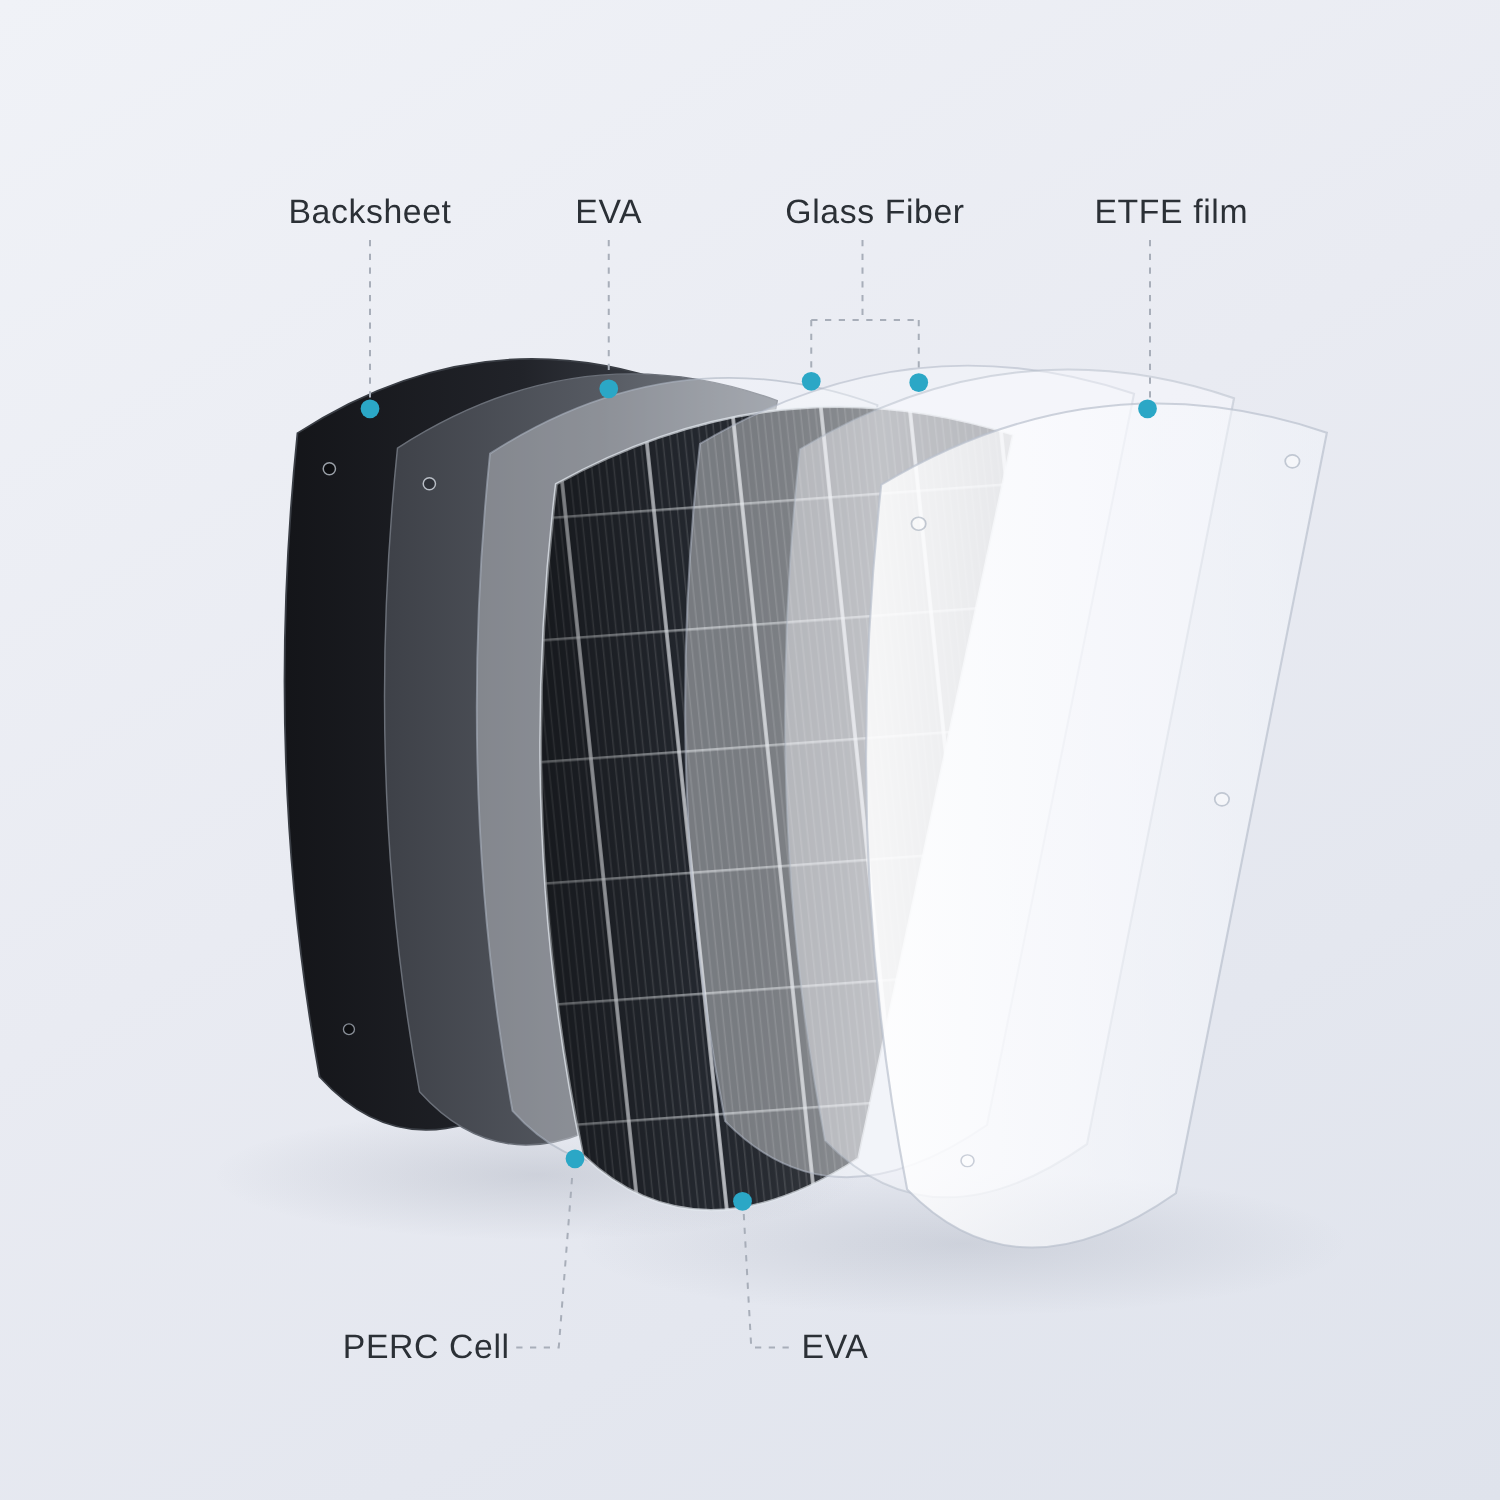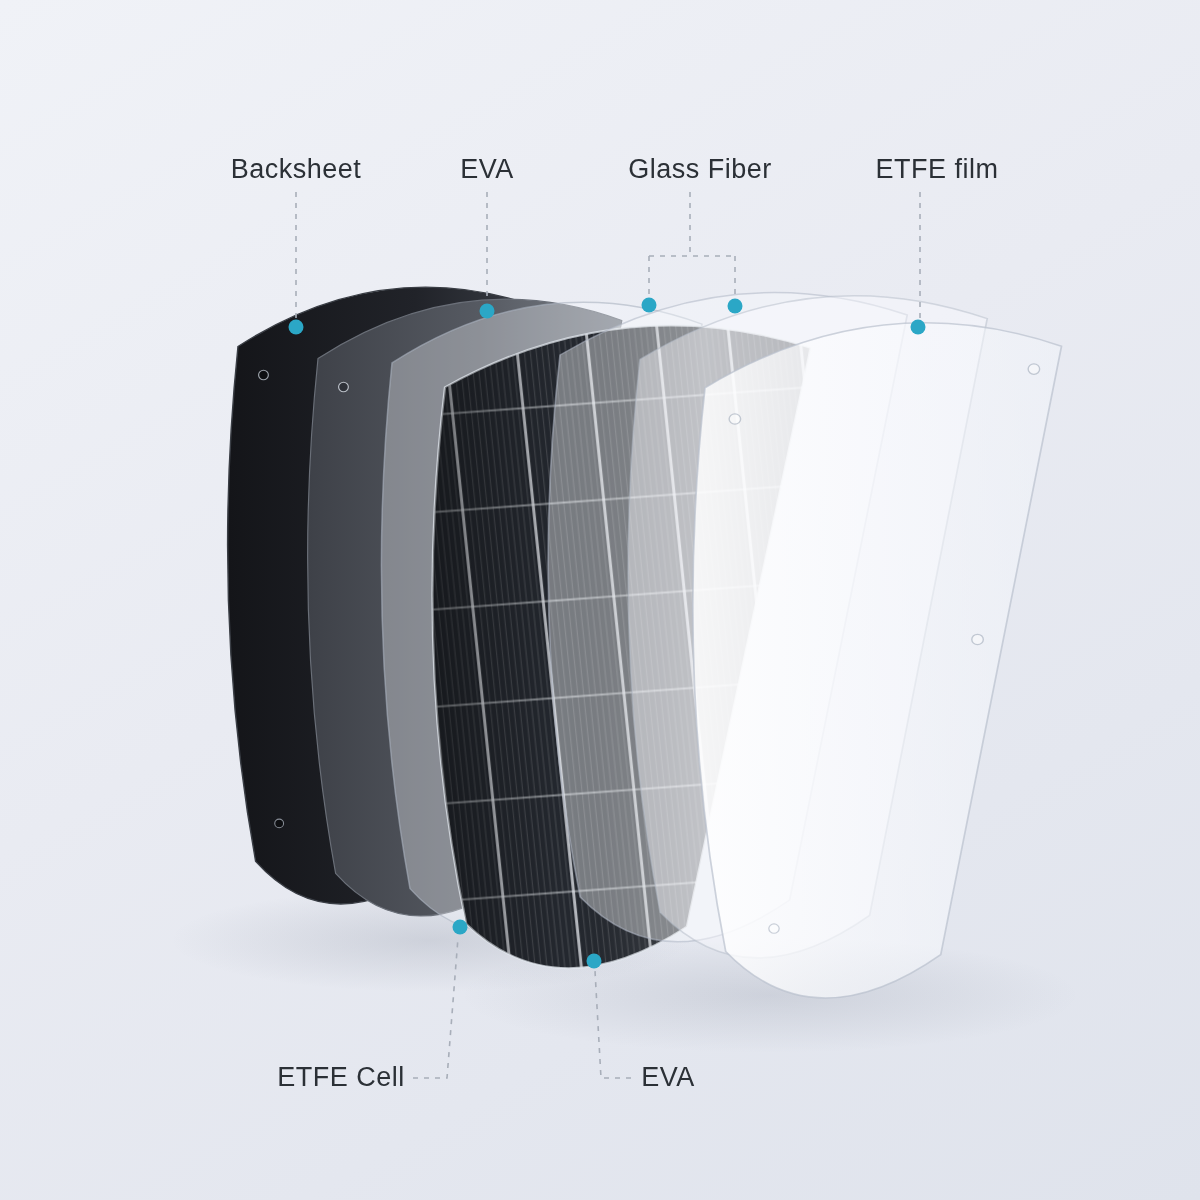--- a/index.html
+++ b/index.html
@@ -138,16 +138,16 @@
       <circle class="accent-dot" cx="918" cy="327" r="7.5" fill="#2BA7C6"></circle>
       <circle class="accent-dot" cx="460" cy="927" r="7.5" fill="#2BA7C6"></circle>
       <circle class="accent-dot" cx="594" cy="961" r="7.5" fill="#2BA7C6"></circle>
     </g>
   </svg>
 
   <div class="callout" style="left: 296px; top: 156px; color: rgb(43, 48, 54);">Backsheet</div>
   <div class="callout" style="left: 487px; top: 156px; color: rgb(43, 48, 54);">EVA</div>
   <div class="callout" style="left: 700px; top: 156px; color: rgb(43, 48, 54);">Glass Fiber</div>
   <div class="callout" style="left: 925px; top: 156px; color: rgb(43, 48, 54); margin-left: 12px;">ETFE film</div>
-  <div class="callout" style="left: 341px; top: 1064px; color: rgb(43, 48, 54);">ETFE Cell</div>
+  <div class="callout" style="left: 341px; top: 1064px; color: rgb(43, 48, 54);">PERC Cell</div>
   <div class="callout" style="left: 668px; top: 1064px; color: rgb(43, 48, 54);">EVA</div>
 
 </div>
 
 </body></html>

